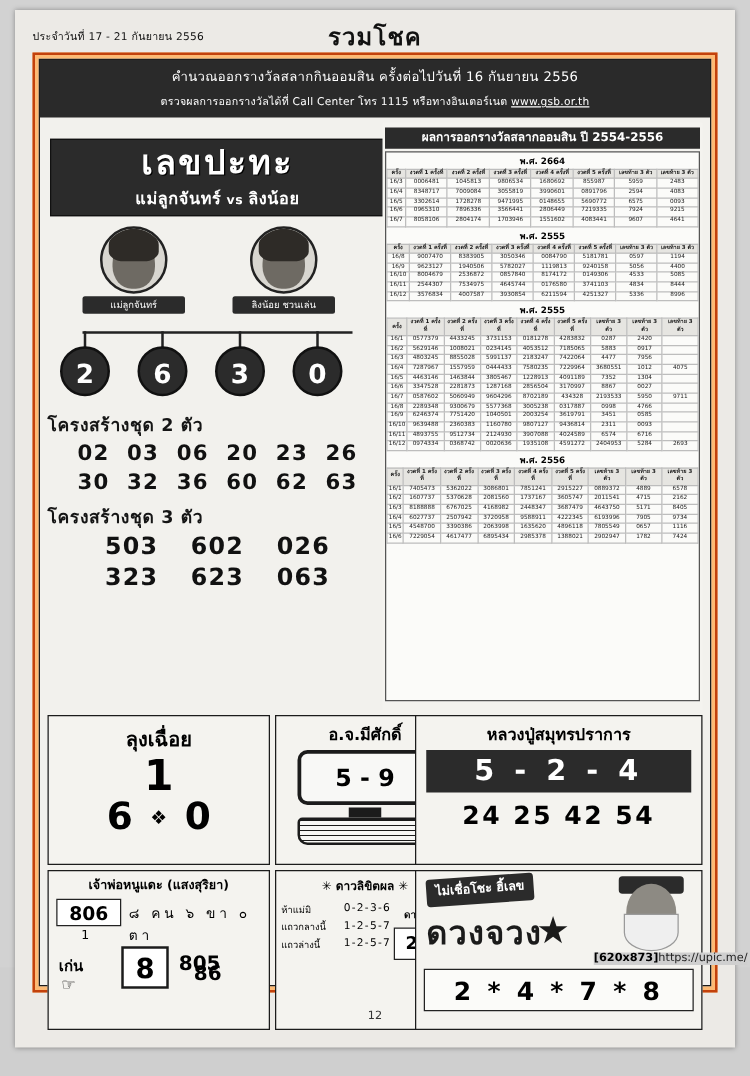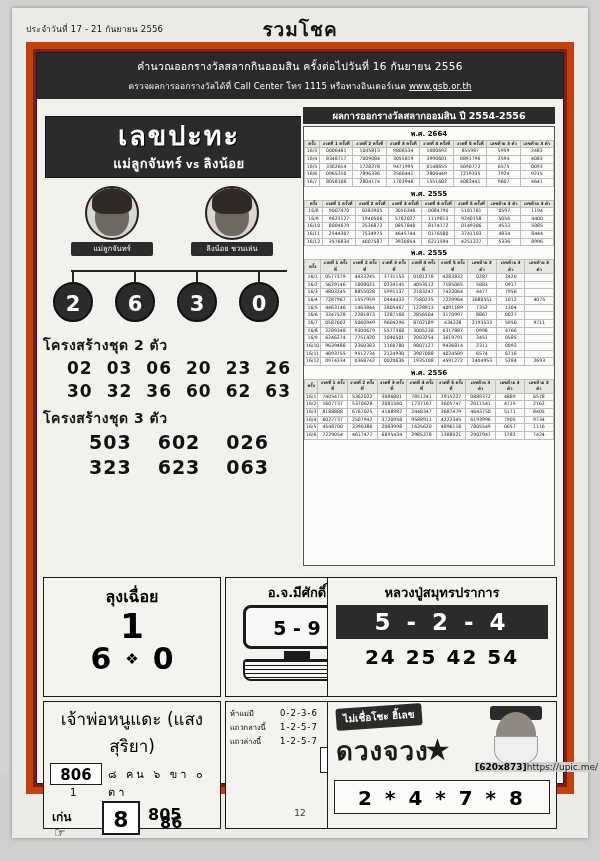--- a/index.html
+++ b/index.html
@@ -28,22 +28,22 @@
     letter-spacing: .2px;
   }
   .masthead {
     position: absolute; left: 0; right: 0; top: 6px;
     text-align: center;
     font-size: 19px; font-weight: bold; color: #111;
     letter-spacing: 1px;
   }
   .frame {
     position: absolute; left: 14px; top: 34px; width: 548px; height: 752px;
-    border: 7px solid #c2410c;
-    background: #7f1d1d;
+    border: 2px solid #c2410c;
+    background: #fdba74;
   }
   .frame-inner {
     position: absolute; inset: 3px;
     border: 1px solid #1b1b1b;
     background: #f2f1ed;
   }
   .banner {
     position: absolute; left: 0; right: 0; top: 0; height: 46px;
     background: #2a2a2a; color: #fff;
     text-align: center;
@@ -182,21 +182,21 @@
   .b3 .t { text-align:center; font-size:13px; font-weight:bold; margin-top:4px; }
   .b3 .dark {
     margin: 2px 8px 0 8px; height:34px; background:#2b2b2b; color:#fff;
     text-align:center; line-height:34px; font-size:23px; font-weight:bold; letter-spacing:4px;
   }
   .b3 .four {
     text-align:center; font-size:20px; font-weight:bold; margin-top:6px; letter-spacing:2px;
   }
 
   .b4 { left:0; top:124px; width:178px; height:128px; }
-  .b4 .t { text-align:center; font-size:17px; font-weight:normal; margin-top:3px; }
+  .b4 .t { text-align:center; font-size:10px; font-weight:bold; margin-top:3px; }
   .b4 .grid { position:relative; height: 98px; margin-top:2px; }
   .b4 .cell806 {
     position:absolute; left:6px; top:2px; width:52px; height:22px;
     border:1px solid #222; background:#fff; text-align:center; line-height:22px;
     font-size:15px; font-weight:bold;
   }
   .b4 .thaiNum { position:absolute; left:64px; top:4px; font-size:11px; letter-spacing:3px; }
   .b4 .one2 { position:absolute; left:26px; top:26px; font-size:10px; }
   .b4 .ken { position:absolute; left:8px; top:46px; font-size:12px; font-weight:bold; }
   .b4 .hand { position:absolute; left:10px; top:64px; font-size:13px; }
@@ -764,20 +764,21 @@
               <div class="one2">1</div>
               <div class="ken">เก่น</div>
               <div class="hand">☞</div>
               <div class="eight">8</div>
               <div class="r1">805</div>
               <div class="r2">86</div>
             </div>
           </div>
 
           <div class="bx b5">
+            <div class="t">✳ ดาวลิขิตผล ✳</div>
             <div class="rows">
               <div class="rw">
                 <span class="lb">ห้าแม่มิ</span>
                 <span class="vl">0-2-3-6</span>
               </div>
               <div class="rw">
                 <span class="lb">แถวกลางนี้</span>
                 <span class="vl">1-2-5-7</span>
               </div>
               <div class="rw">

